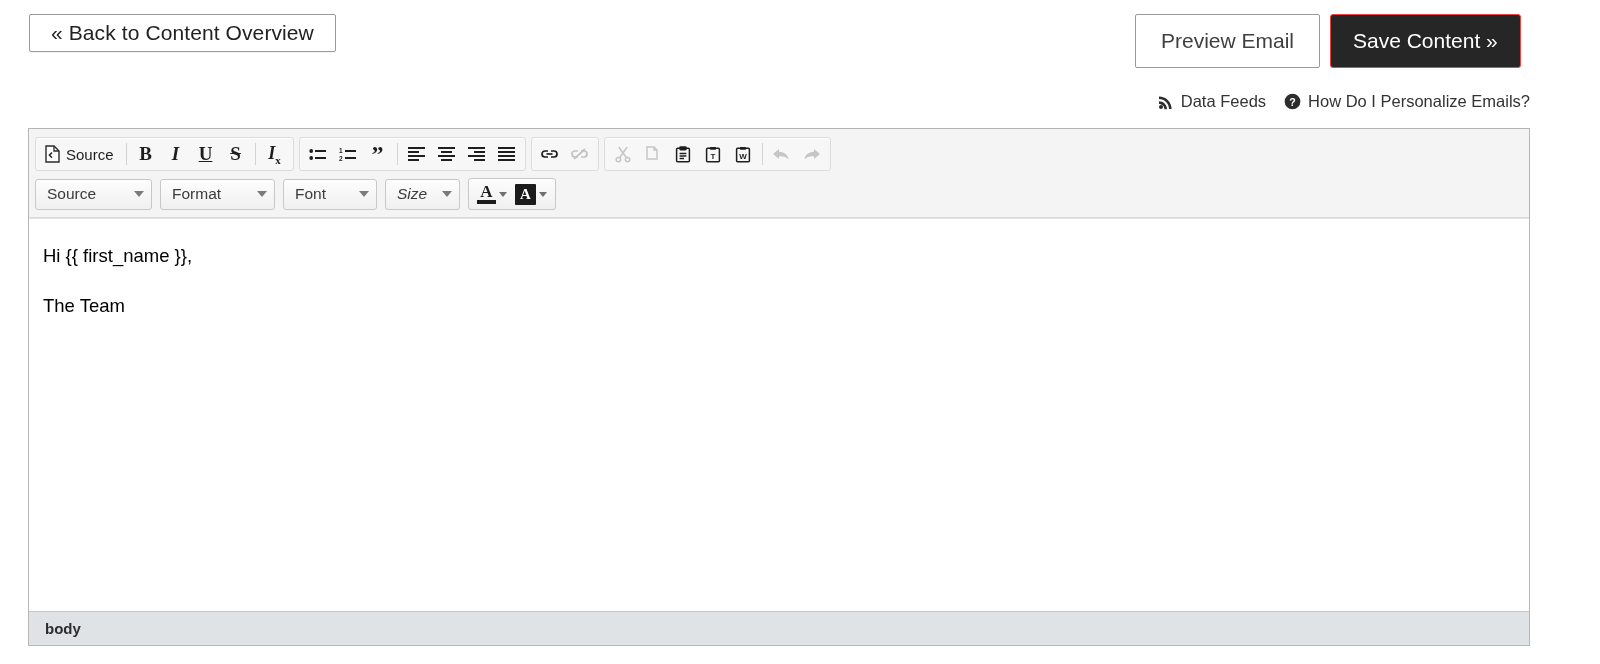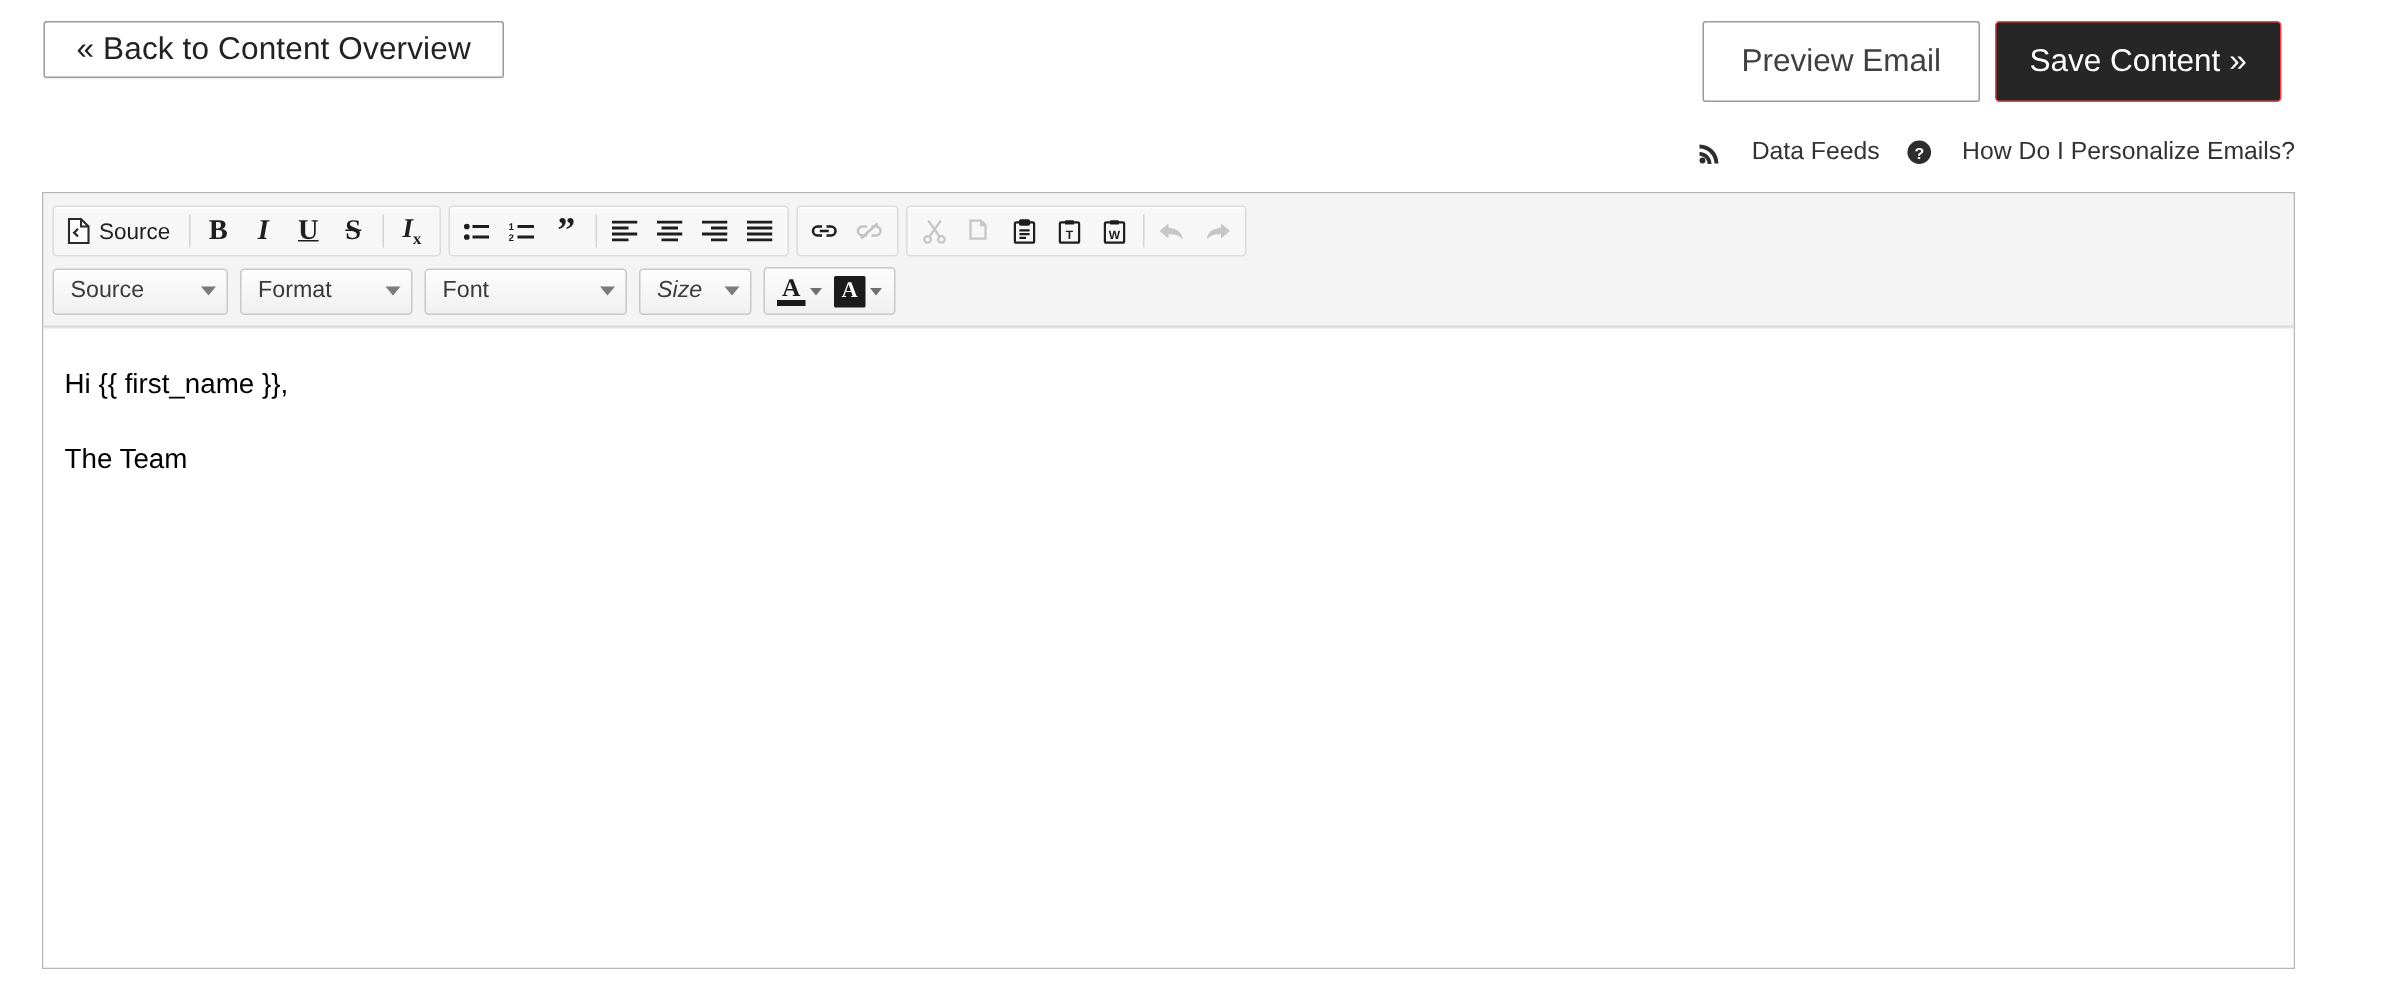--- a/index.html
+++ b/index.html
@@ -50,21 +50,21 @@
     font-weight: 400;
     cursor: pointer;
   }
 
   
   .helplinks {
     position: absolute; right: 70px; top: 92px;
     display: flex; align-items: center; gap: 18px;
     font-size: 16.5px; color: #333333;
   }
-  .helplink { display: flex; align-items: center; gap: 20px; cursor: pointer; color: #333333; }
+  .helplink { display: flex; align-items: center; gap: 7px; cursor: pointer; color: #333333; }
   .ico { display: inline-flex; align-items: center; justify-content: center; }
 
   
   .editor {
     position: absolute; left: 28px; top: 128px;
     width: 1502px; height: 518px;
     border: 1px solid #b6b6b6;
     background: #ffffff;
     display: flex; flex-direction: column;
   }
@@ -112,21 +112,21 @@
     box-shadow: inset 0 1px 0 #ffffff;
   }
   .combo .caret {
     width: 0; height: 0; margin-left: 18px;
     border-left: 5px solid transparent;
     border-right: 5px solid transparent;
     border-top: 6px solid #7b7b7b;
   }
   .combo.styles { width: 117px; }
   .combo.format { width: 115px; }
-  .combo.font   { width: 135px; }
+  .combo.font   { width: 94px; }
   .combo.size   { width: 75px; font-style: italic; }
   .combo.size .caret, .combo.font .caret { margin-left: 10px; }
 
   .colorgroup {
     display: flex; align-items: center;
     border: 1px solid #c8c8c8; border-radius: 3px;
     background: linear-gradient(#fdfdfd, #f0f0f0);
     padding: 2px 4px; margin: 2px 0;
     box-shadow: inset 0 1px 0 #ffffff;
   }
@@ -400,15 +400,18 @@
         </div>
       </div>
 
     </div>
 
     <div class="canvas">
       <p>Hi {{ first_name }},</p>
       <p>The Team</p>
     </div>
 
+    <div class="statusbar">
+      <span>body</span>
+    </div>
 
   </div>
 </div>
 
 </body></html>

